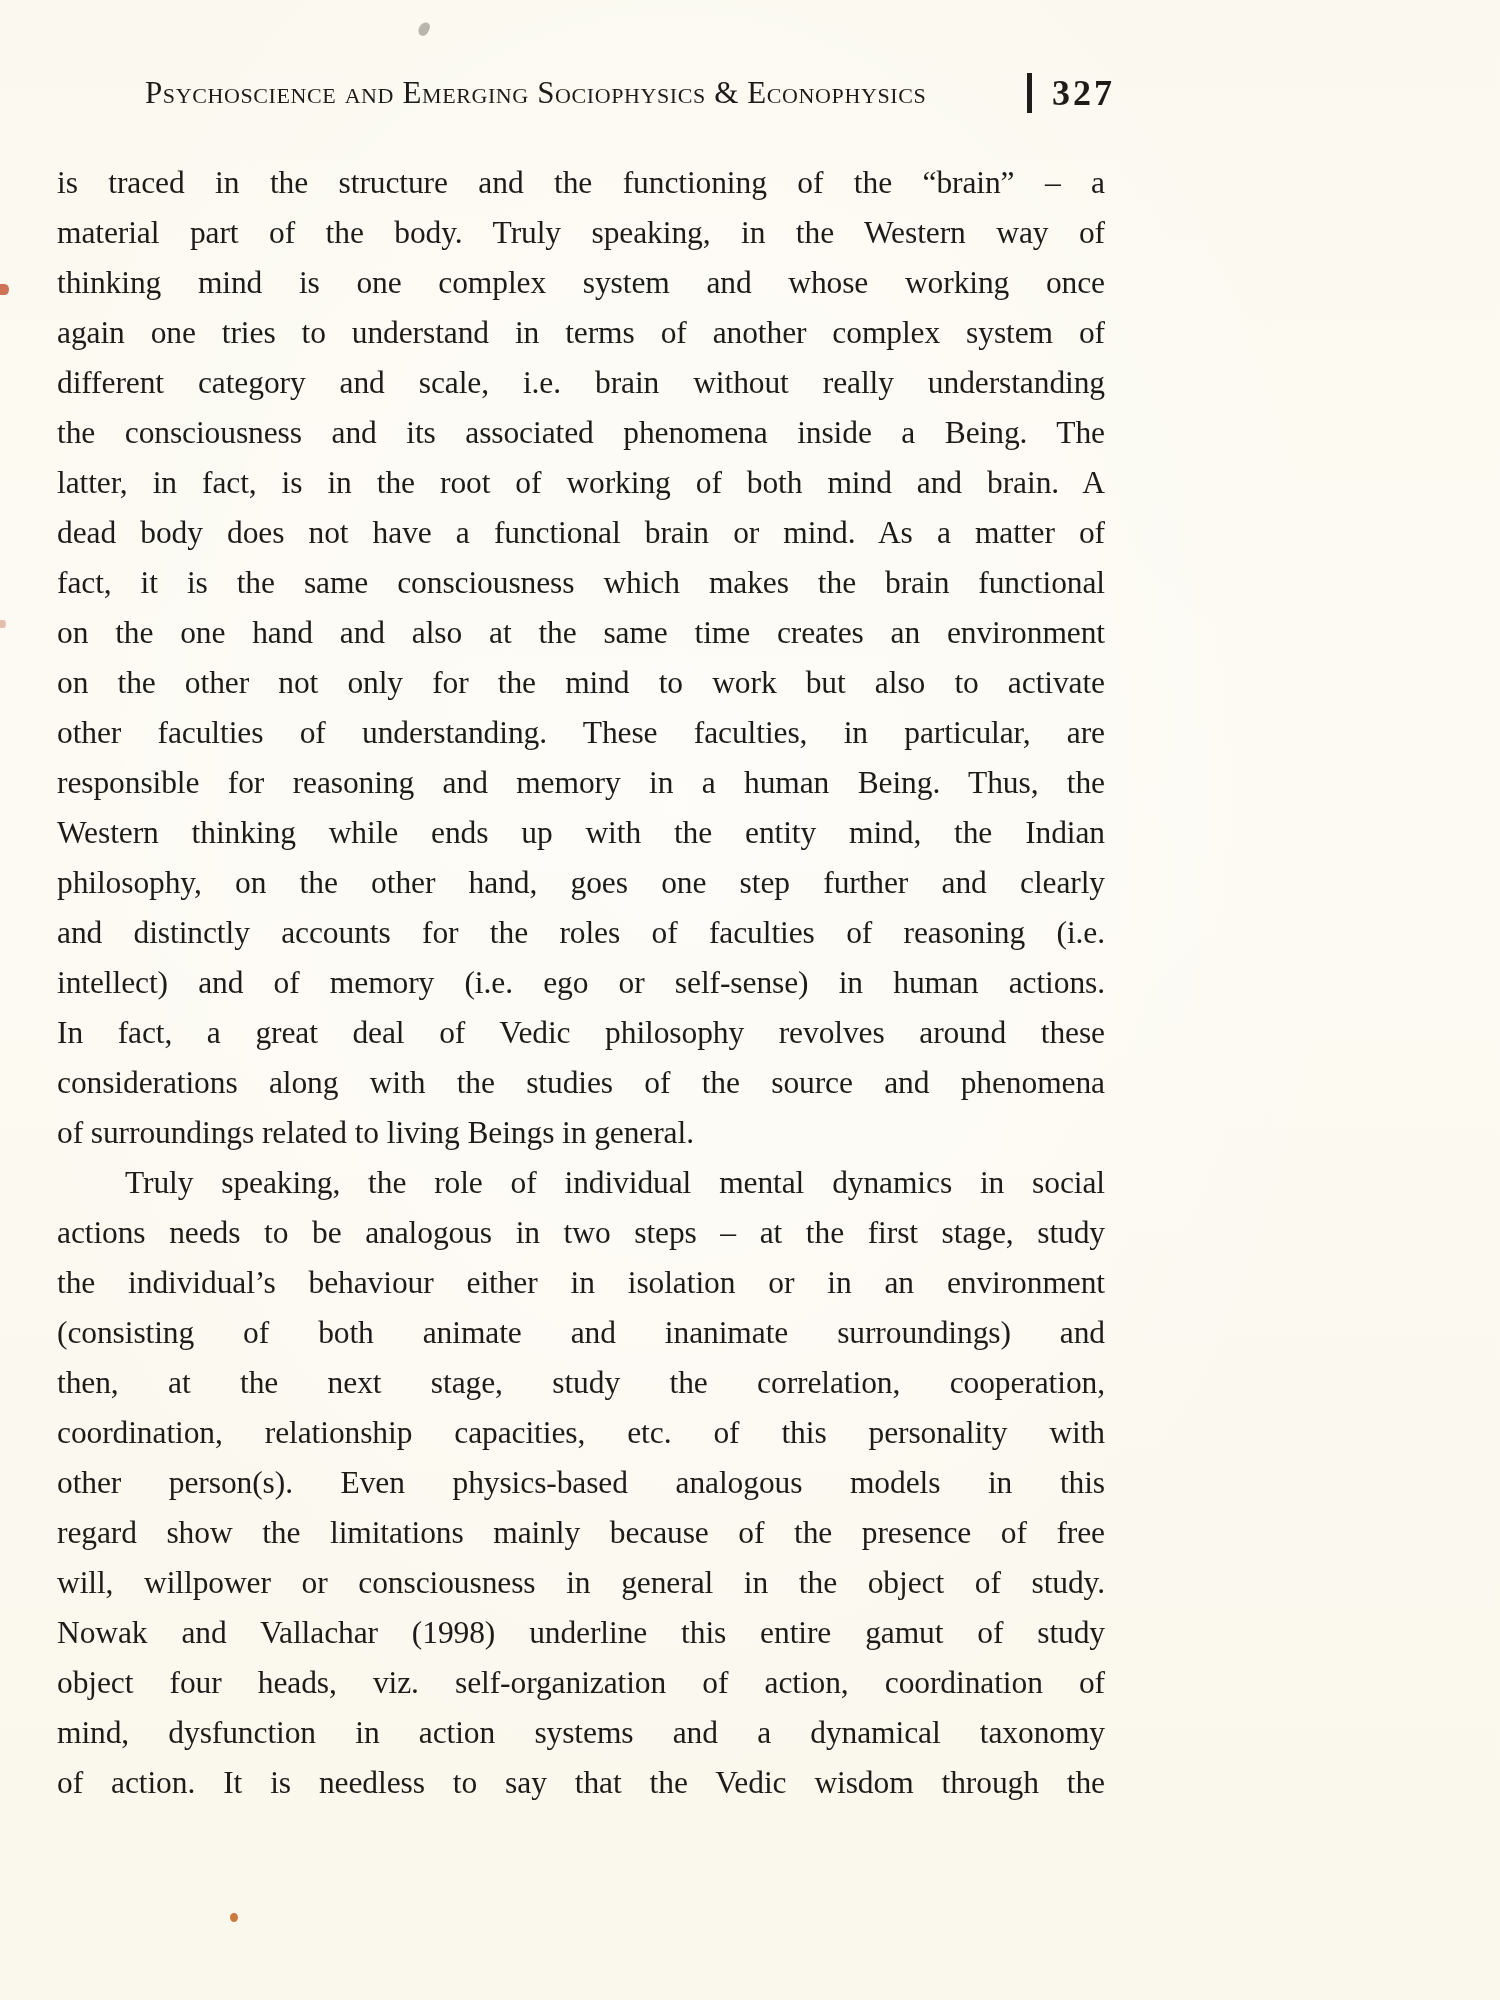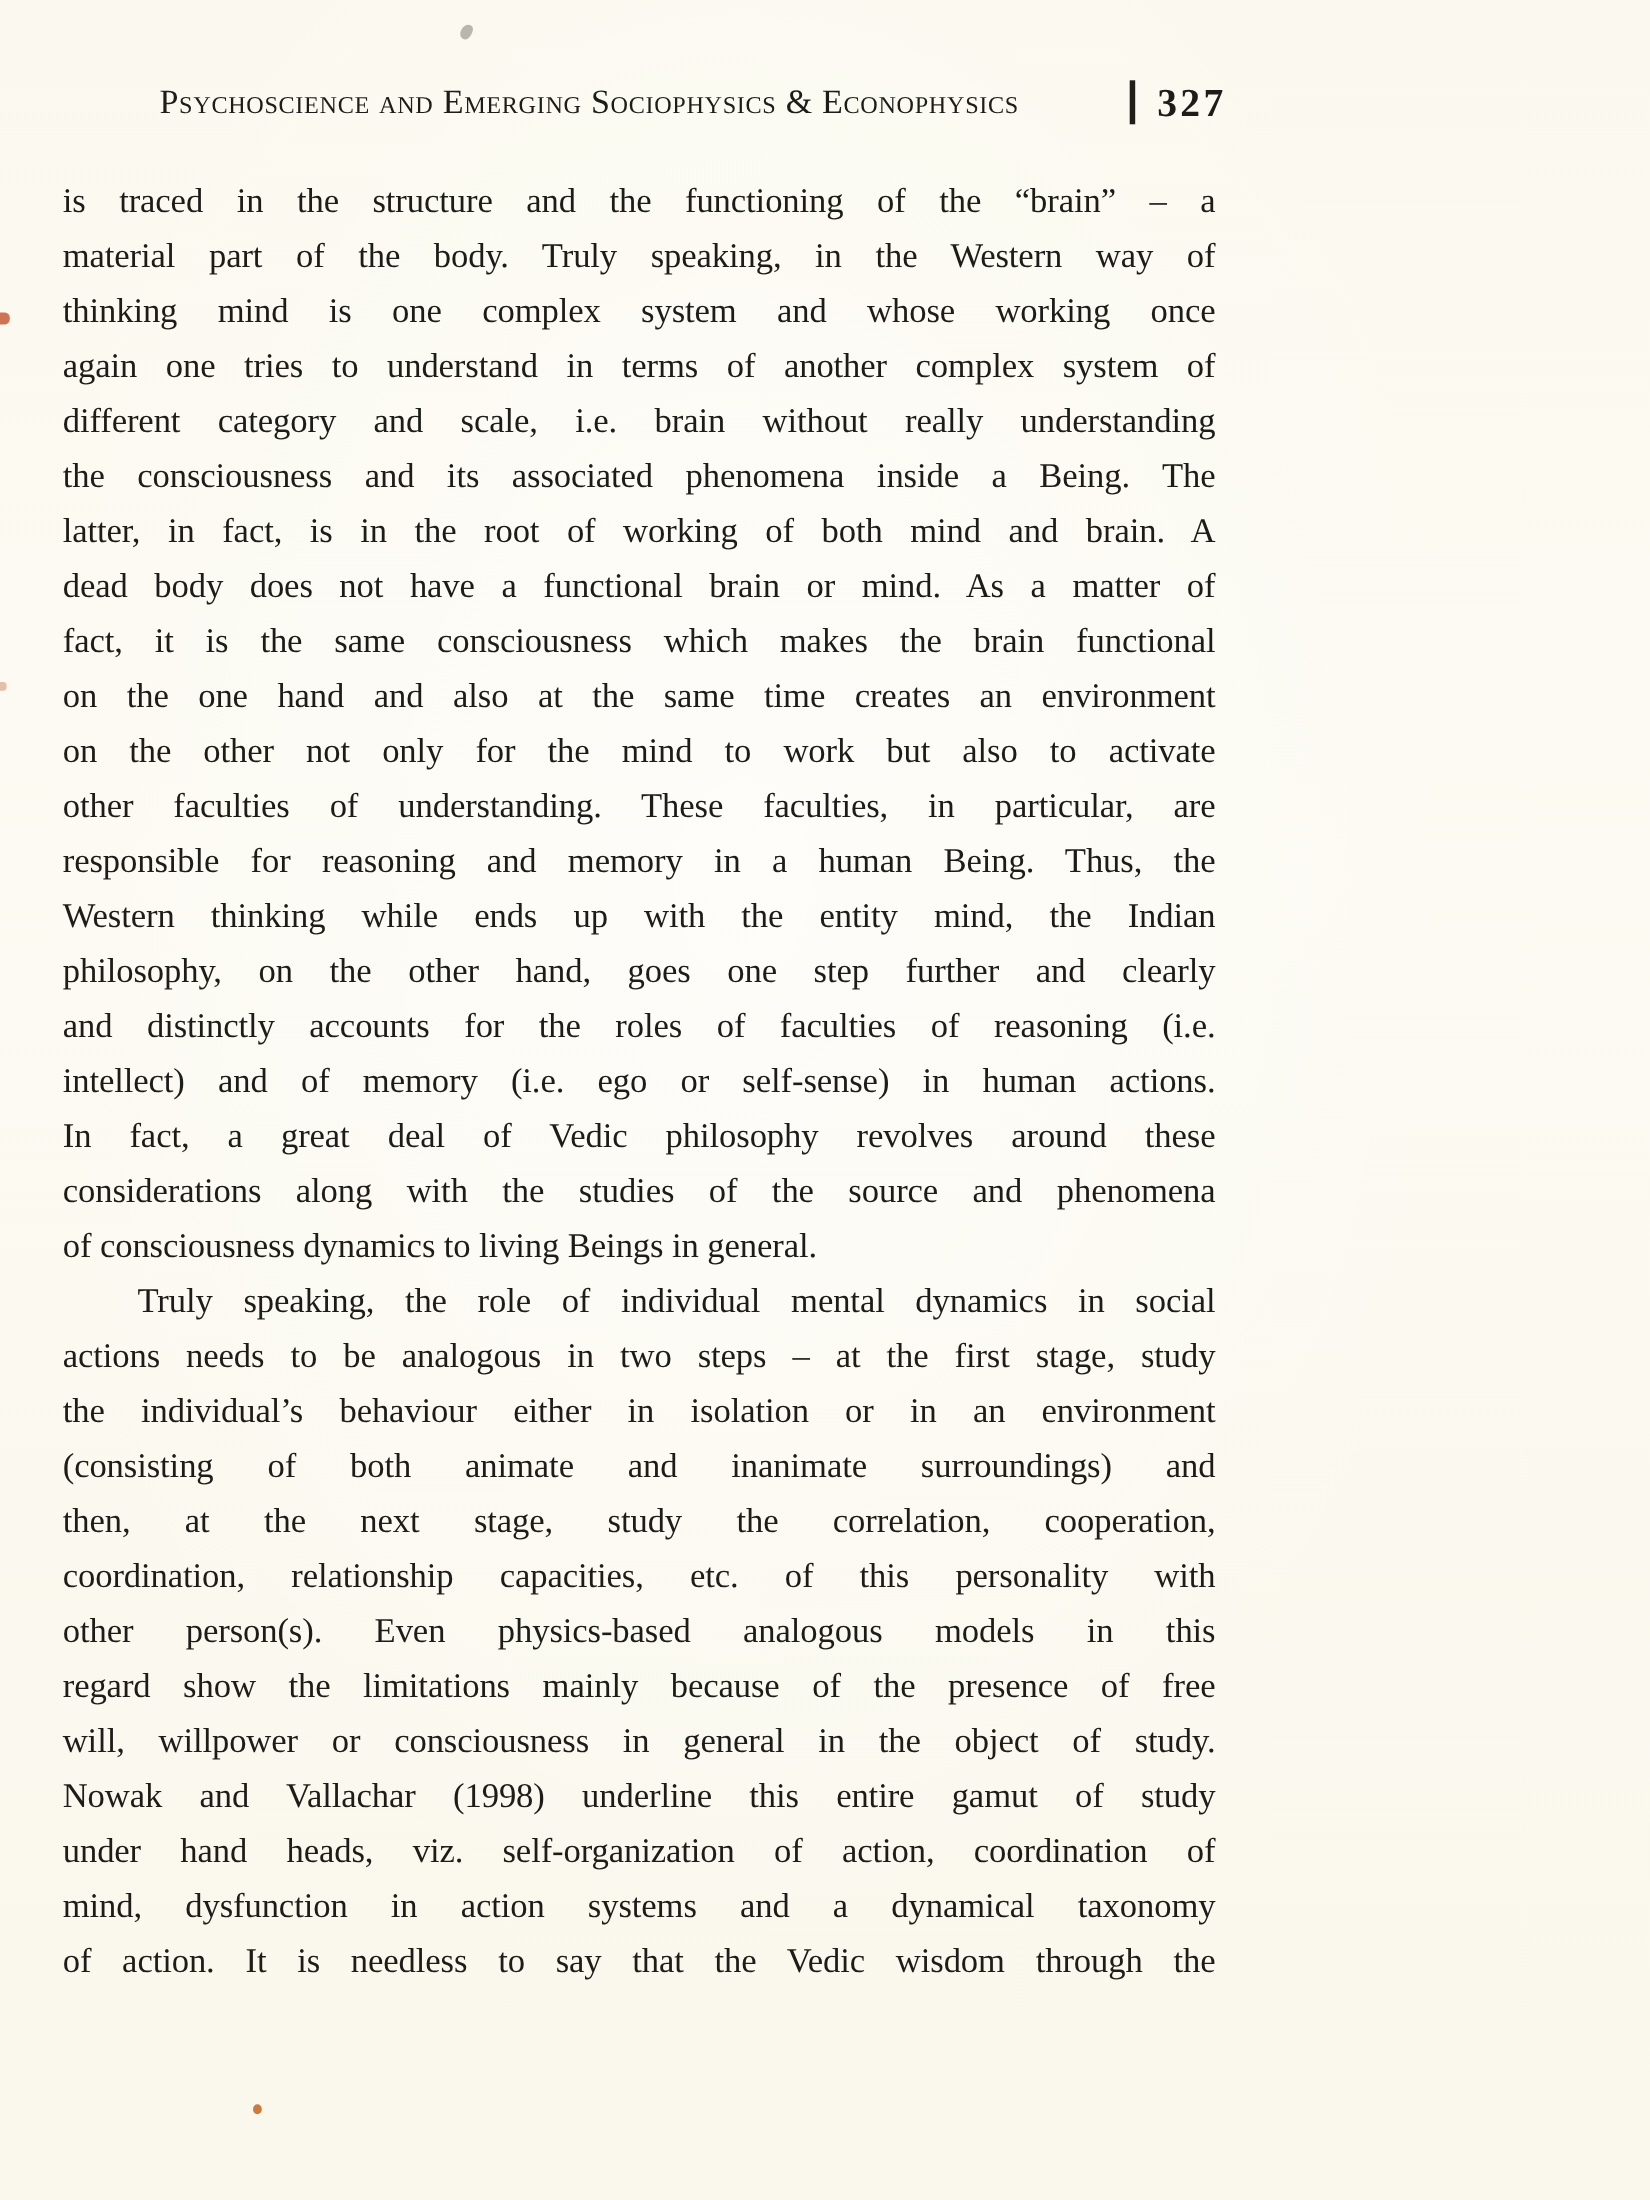--- a/index.html
+++ b/index.html
@@ -131,34 +131,34 @@
         <div class="line">on the one hand and also at the same time creates an environment</div>
         <div class="line">on the other not only for the mind to work but also to activate</div>
         <div class="line">other faculties of understanding. These faculties, in particular, are</div>
         <div class="line">responsible for reasoning and memory in a human Being. Thus, the</div>
         <div class="line">Western thinking while ends up with the entity mind, the Indian</div>
         <div class="line">philosophy, on the other hand, goes one step further and clearly</div>
         <div class="line">and distinctly accounts for the roles of faculties of reasoning (i.e.</div>
         <div class="line">intellect) and of memory (i.e. ego or self-sense) in human actions.</div>
         <div class="line">In fact, a great deal of Vedic philosophy revolves around these</div>
         <div class="line">considerations along with the studies of the source and phenomena</div>
-        <div class="line unjustified">of consciousness dynamics to living Beings in general.</div>
+        <div class="line unjustified">of surroundings related to living Beings in general.</div>
       </div>
       <div class="paragraph">
         <div class="line indented">Truly speaking, the role of individual mental dynamics in social</div>
         <div class="line">actions needs to be analogous in two steps – at the first stage, study</div>
         <div class="line">the individual’s behaviour either in isolation or in an environment</div>
         <div class="line">(consisting of both animate and inanimate surroundings) and</div>
         <div class="line">then, at the next stage, study the correlation, cooperation,</div>
         <div class="line">coordination, relationship capacities, etc. of this personality with</div>
         <div class="line">other person(s). Even physics-based analogous models in this</div>
         <div class="line">regard show the limitations mainly because of the presence of free</div>
         <div class="line">will, willpower or consciousness in general in the object of study.</div>
         <div class="line">Nowak and Vallachar (1998) underline this entire gamut of study</div>
-        <div class="line">under hand heads, viz. self-organization of action, coordination of</div>
+        <div class="line">object four heads, viz. self-organization of action, coordination of</div>
         <div class="line">mind, dysfunction in action systems and a dynamical taxonomy</div>
         <div class="line">of action. It is needless to say that the Vedic wisdom through the</div>
       </div>
     </div>
 
   <div class="scan-speck speck-left"></div>
   <div class="scan-speck speck-left-2"></div>
   <div class="scan-speck speck-bottom"></div>
   <div class="scan-speck speck-top"></div>
 

